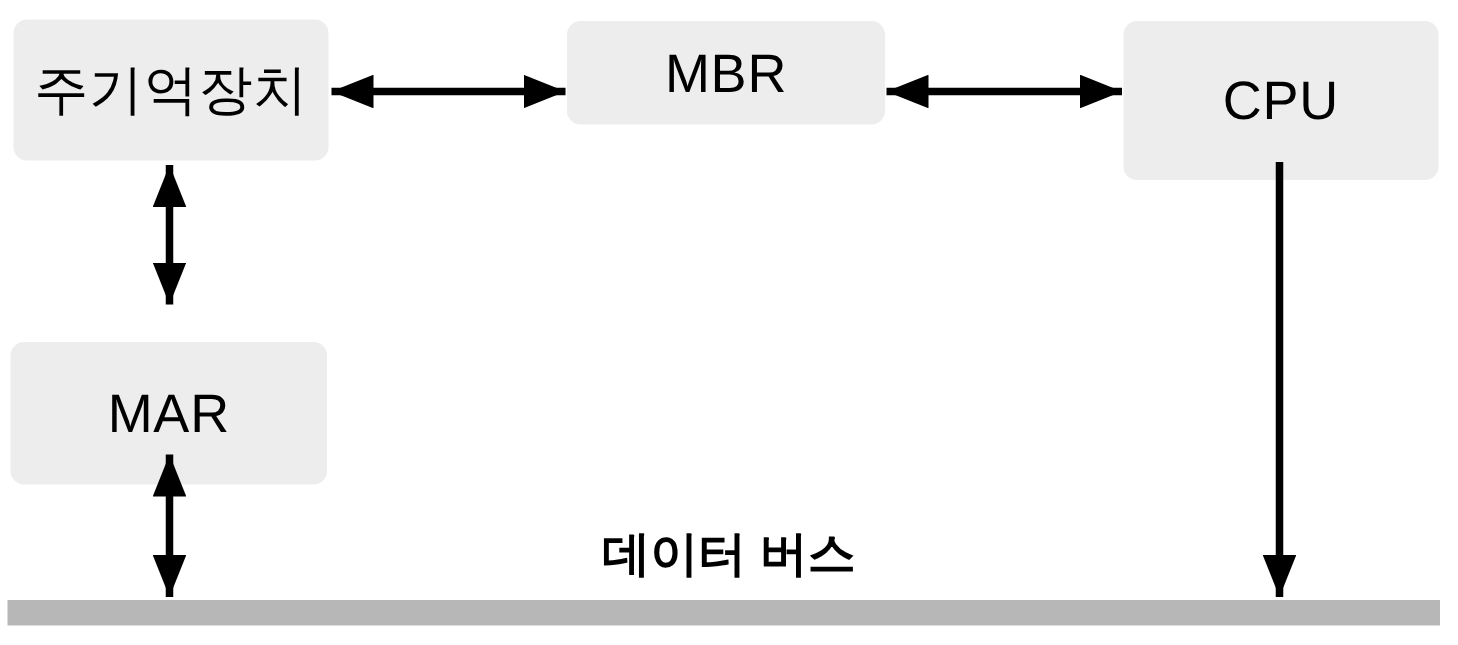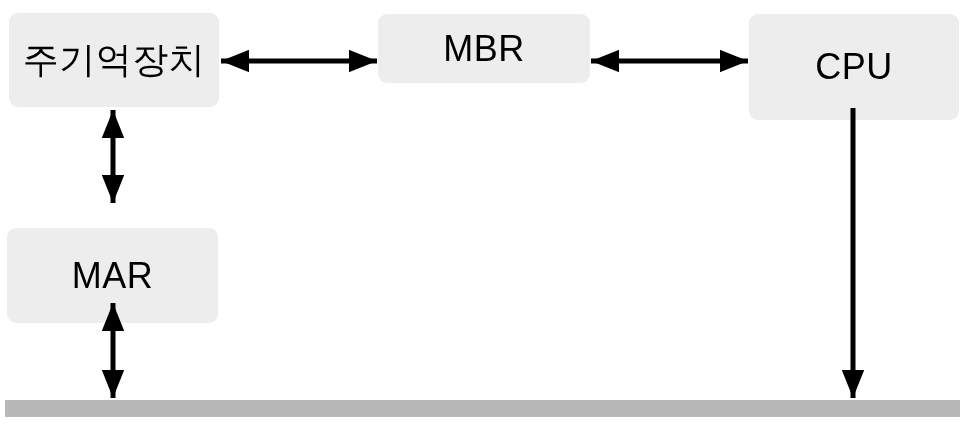--- a/index.html
+++ b/index.html
@@ -91,15 +91,16 @@
         <path class="arrowhead" d="M0,0 L10,4 L0,8 Z"></path>
       </marker>
     </defs>
     <line class="arrow-line" x1="221" y1="61" x2="377" y2="61" marker-start="url(#ah)" marker-end="url(#ah)"></line>
     <line class="arrow-line" x1="591" y1="61" x2="748" y2="61" marker-start="url(#ah)" marker-end="url(#ah)"></line>
     <line class="arrow-line" x1="113" y1="110" x2="113" y2="203" marker-start="url(#ah)" marker-end="url(#ah)"></line>
     <line class="arrow-line" x1="113" y1="303" x2="113" y2="398" marker-start="url(#ah)" marker-end="url(#ah)"></line>
     <line class="arrow-line" x1="853" y1="108" x2="853" y2="398" marker-end="url(#ah)"></line>
   </svg>
 
+  <div class="bus-label">데이터 버스</div>
   <div class="bus-bar"></div>
 
 </div>
 
 </body></html>

